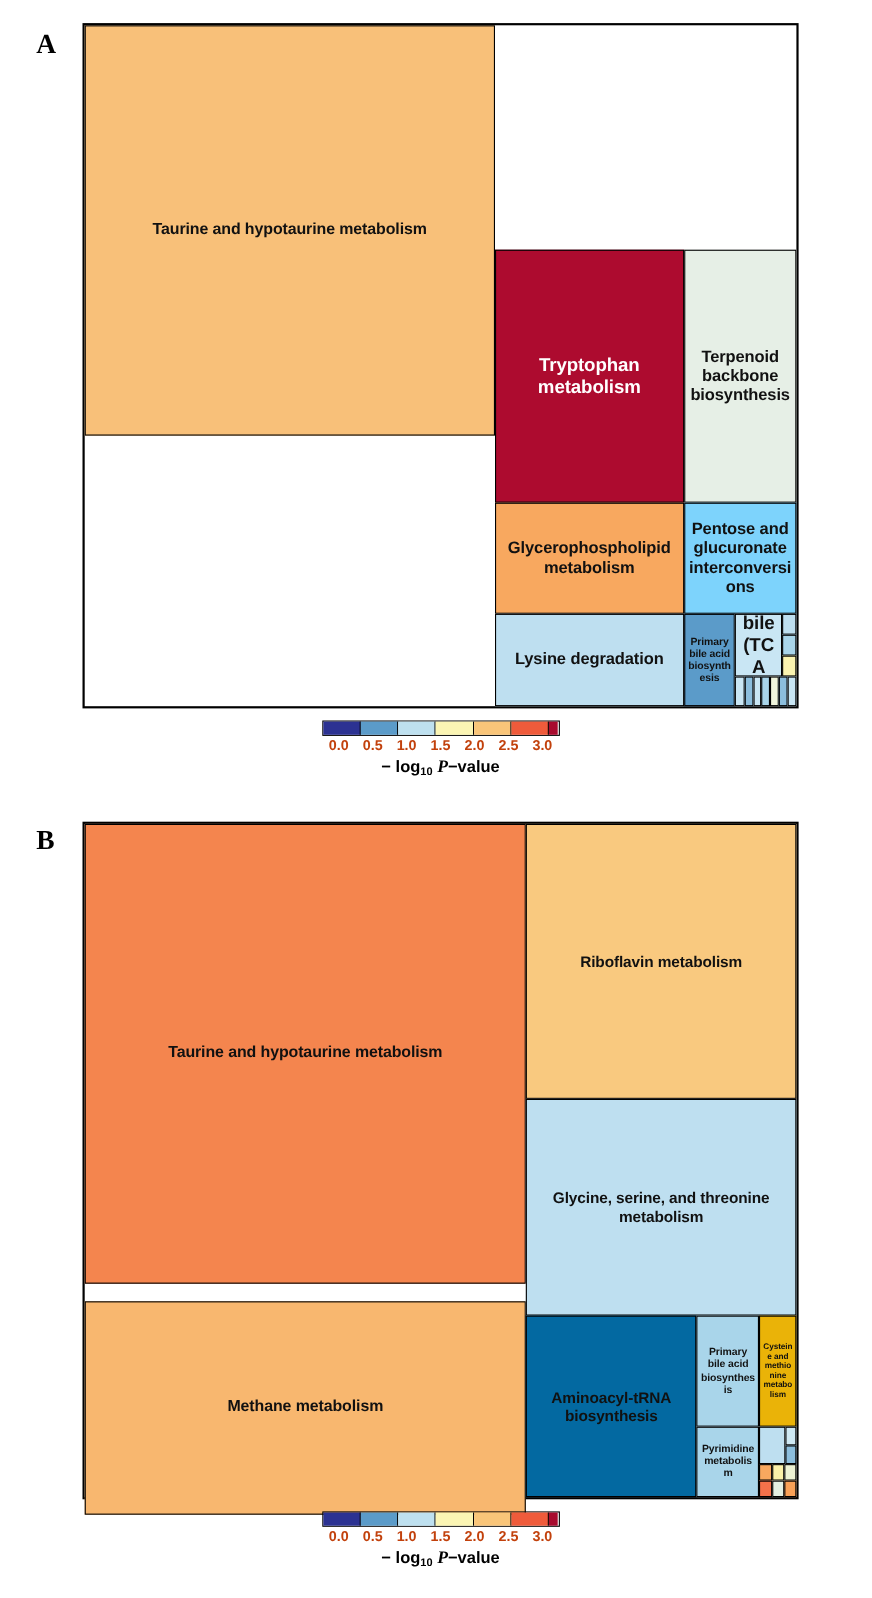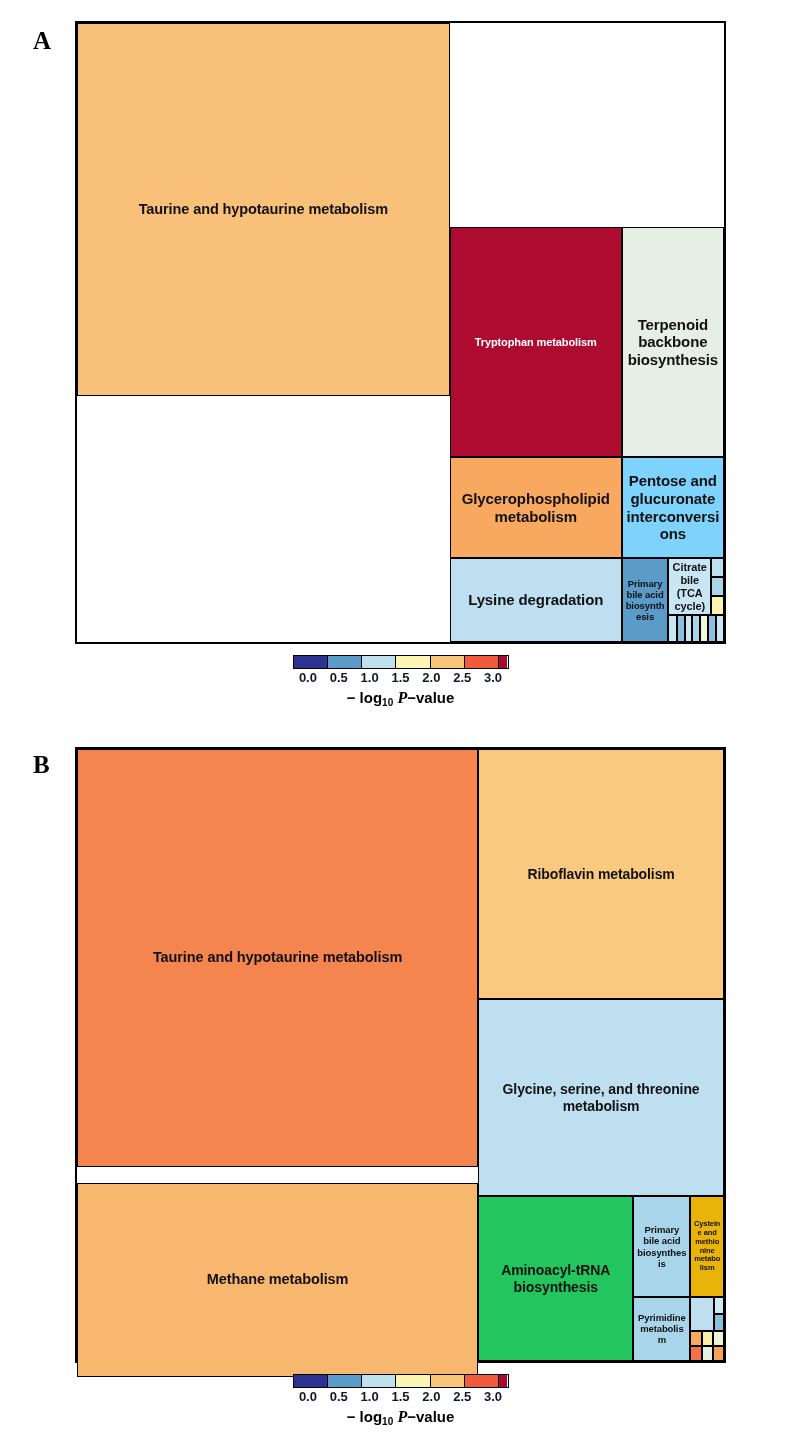--- a/index.html
+++ b/index.html
@@ -58,21 +58,21 @@
     font-weight: bold;
     color: #111;
     line-height: 1.18;
     padding: 0 2px;
     letter-spacing: -0.1px;
     word-break: break-word;
   }
   .lbl-xl  { font-size: 14.5px; text-align: center; }
   .lbl-lg  { font-size: 14px; }
   .lbl-md  { font-size: 15px; }
-  .lbl-sm  { font-size: 11px; }
+  .lbl-sm  { font-size: 17px; }
   .lbl-xs  { font-size: 9.5px; }
   .lbl-xxs { font-size: 7.5px; }
   .light-text { color: #ffffff; }
 
   
   .legend {
     position: absolute;
     width: 651px;
     left: 75px;
   }
@@ -102,21 +102,21 @@
     width: 216px;
     height: 16px;
     margin-top: 1px;
   }
   .tick-label {
     position: absolute;
     top: 0;
     font-family: "Liberation Sans", sans-serif;
     font-weight: bold;
     font-size: 13px;
-    color: #0f172a;
+    color: #c2410c;
     transform: translateX(-50%);
     white-space: nowrap;
   }
   .legend-title {
     text-align: center;
     font-family: "Liberation Sans", sans-serif;
     font-weight: bold;
     font-size: 15px;
     color: #000;
     margin-top: 3px;
@@ -213,21 +213,21 @@
       </div>
       <div class="tile" style="left: 0%; top: 68.3%; width: 62%; height: 31.7%; background: rgb(248, 183, 111); margin-top: 16px;">
         <span class="tile-label lbl-xl">Methane metabolism</span>
       </div>
       <div class="tile" style="left: 62%; top: 0%; width: 38%; height: 40.8%; background: rgb(249, 201, 127);">
         <span class="tile-label lbl-lg">Riboflavin metabolism</span>
       </div>
       <div class="tile" style="left: 62%; top: 40.8%; width: 38%; height: 32.3%; background: rgb(190, 223, 240);">
         <span class="tile-label lbl-lg">Glycine, serine, and threonine metabolism</span>
       </div>
-      <div class="tile" style="left: 62%; top: 73.1%; width: 24%; height: 26.9%; background: #22c55e;">
+      <div class="tile" style="left: 62%; top: 73.1%; width: 24%; height: 26.9%; background: #0369a1;">
         <span class="tile-label lbl-lg">Aminoacyl-tRNA biosynthesis</span>
       </div>
       <div class="tile" style="left: 86%; top: 73.1%; width: 8.8%; height: 16.4%; background: rgb(169, 213, 234);">
         <span class="tile-label lbl-xs">Primary bile acid biosynthesis</span>
       </div>
       <div class="tile" style="left: 94.8%; top: 73.1%; width: 5.2%; height: 16.4%; background: #eab308;">
         <span class="tile-label lbl-xxs">Cysteine and methionine metabolism</span>
       </div>
       <div class="tile" style="left: 86%; top: 89.5%; width: 8.8%; height: 10.5%; background: rgb(169, 213, 234);">
         <span class="tile-label lbl-xs">Pyrimidine metabolism</span>

